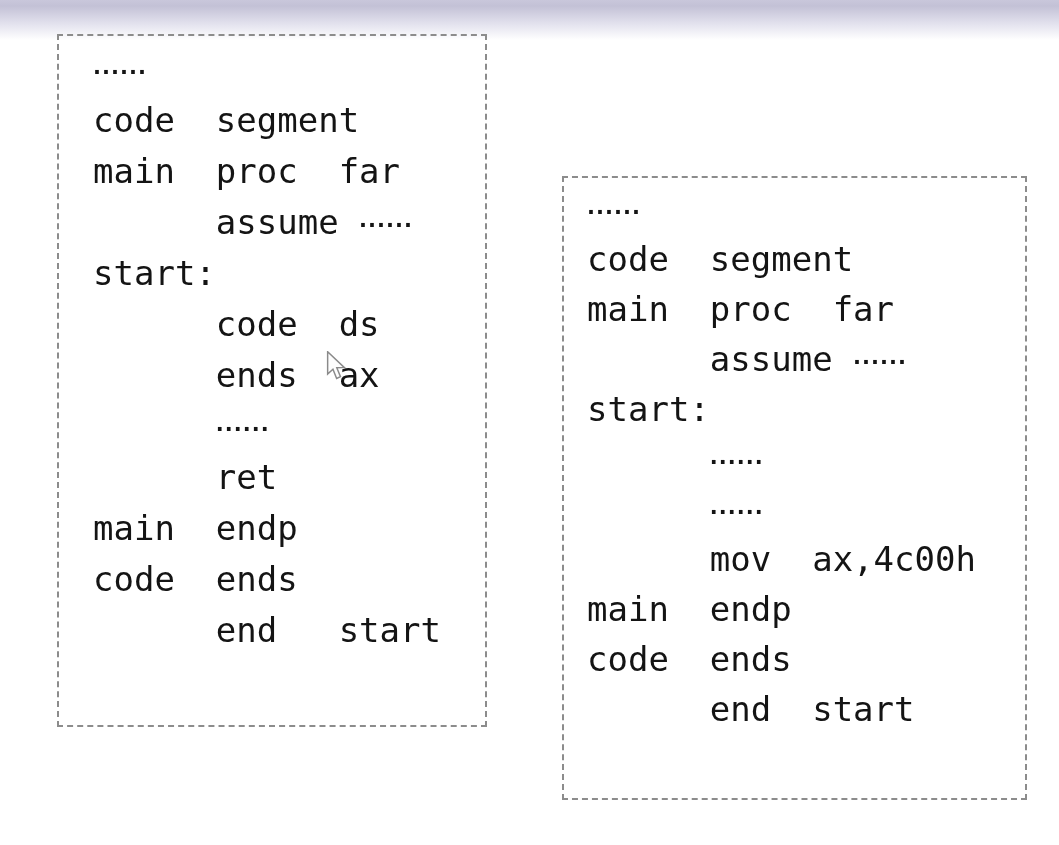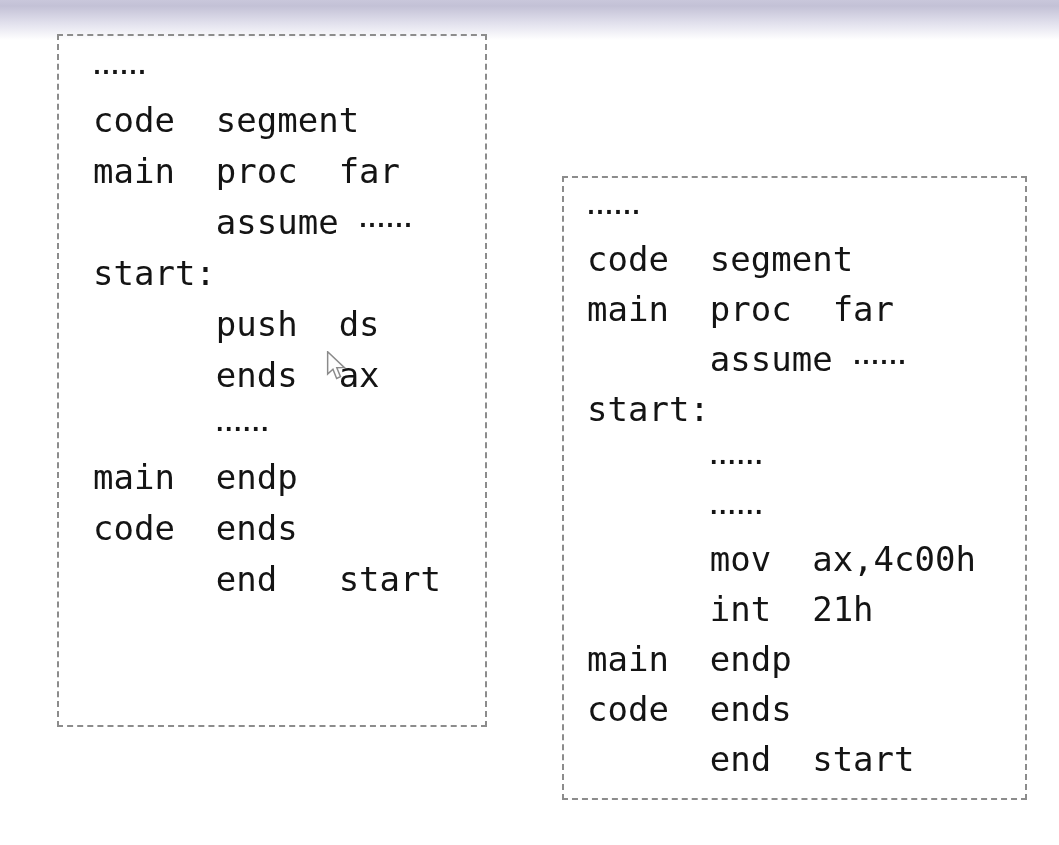--- a/index.html
+++ b/index.html
@@ -84,40 +84,40 @@
 
 <div class="top-gradient"></div>
 
 <div class="code-box left">
   <div class="code">
       <div class="code-line"><span class="dots">......</span></div>
       <div class="code-line"><span>code  segment</span></div>
       <div class="code-line"><span>main  proc  far</span></div>
       <div class="code-line"><span>      assume </span><span class="dots">......</span></div>
       <div class="code-line"><span>start:</span></div>
-      <div class="code-line"><span>      push  ds</span></div>
+      <div class="code-line"><span>      code  ds</span></div>
       <div class="code-line"><span>      ends  ax</span></div>
       <div class="code-line"><span>      </span><span class="dots">......</span></div>
+      <div class="code-line"><span>      ret</span></div>
       <div class="code-line"><span>main  endp</span></div>
       <div class="code-line"><span>code  ends</span></div>
       <div class="code-line"><span>      end   start</span></div>
     </div>
 </div>
 
 <div class="code-box right">
   <div class="code">
       <div class="code-line"><span class="dots">......</span></div>
       <div class="code-line"><span>code  segment</span></div>
       <div class="code-line"><span>main  proc  far</span></div>
       <div class="code-line"><span>      assume </span><span class="dots">......</span></div>
       <div class="code-line"><span>start:</span></div>
       <div class="code-line"><span>      </span><span class="dots">......</span></div>
       <div class="code-line"><span>      </span><span class="dots">......</span></div>
       <div class="code-line"><span>      mov  ax,4c00h</span></div>
-      <div class="code-line"><span>      int  21h</span></div>
       <div class="code-line"><span>main  endp</span></div>
       <div class="code-line"><span>code  ends</span></div>
       <div class="code-line"><span>      end  start</span></div>
     </div>
 </div>
 
 <svg class="mouse-cursor" viewBox="0 0 14 21" xmlns="http://www.w3.org/2000/svg">
   <path d="M 1,0.5 L 1,15.6 L 4.6,12.3 L 7.1,18.6 L 9.7,17.4 L 7.2,11.3 L 12.2,11.1 Z" fill="#fdfdfd" stroke="#8a8a8a" stroke-width="1" stroke-linejoin="miter"></path>
 </svg>
 

